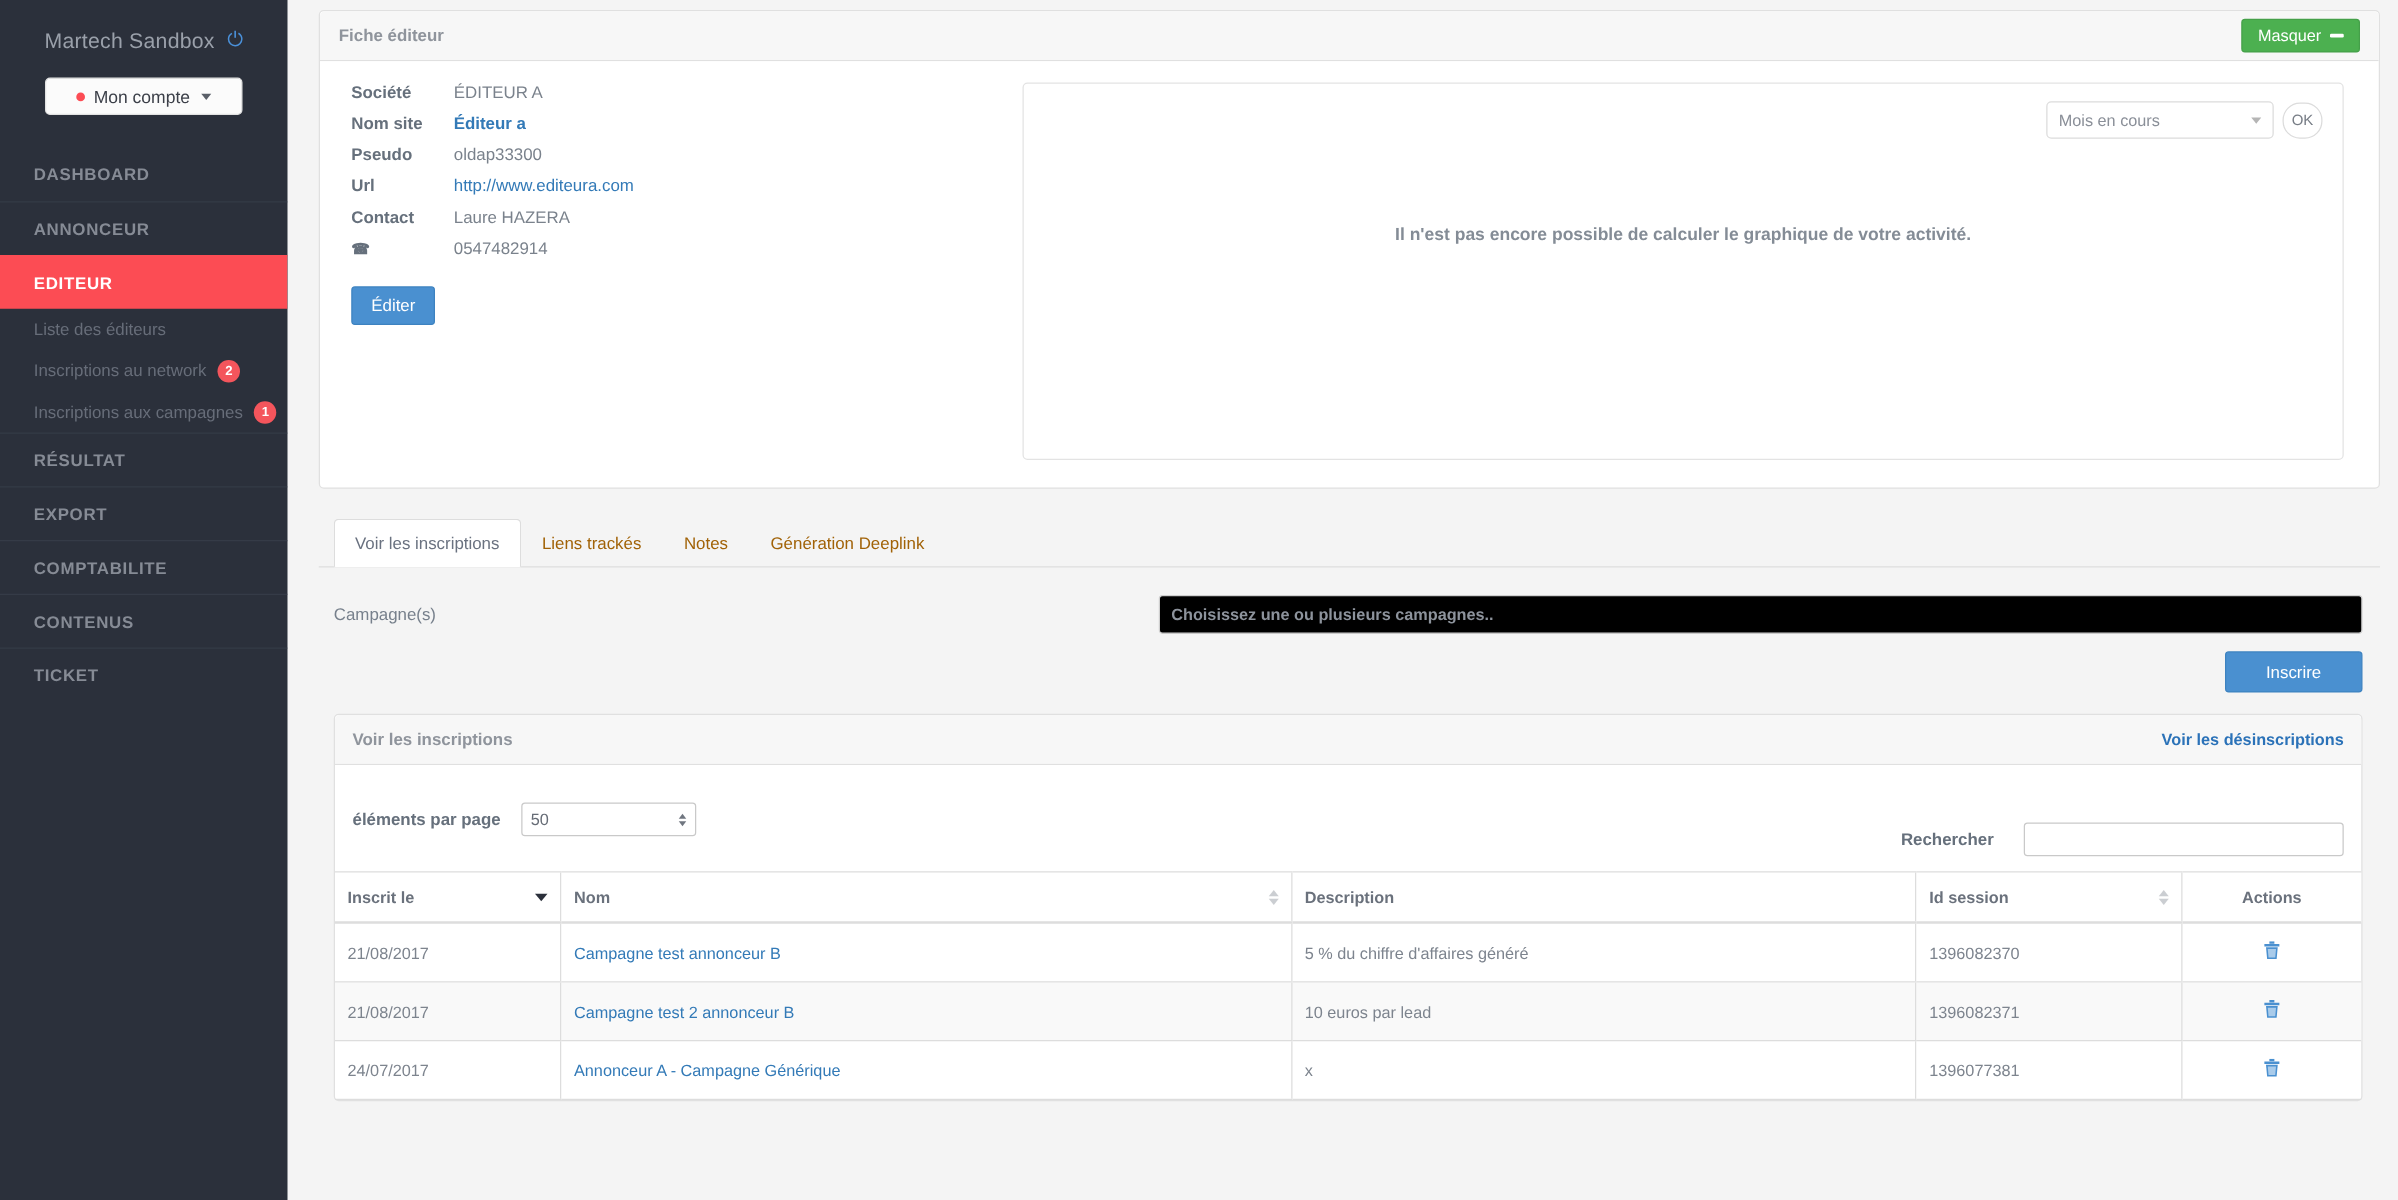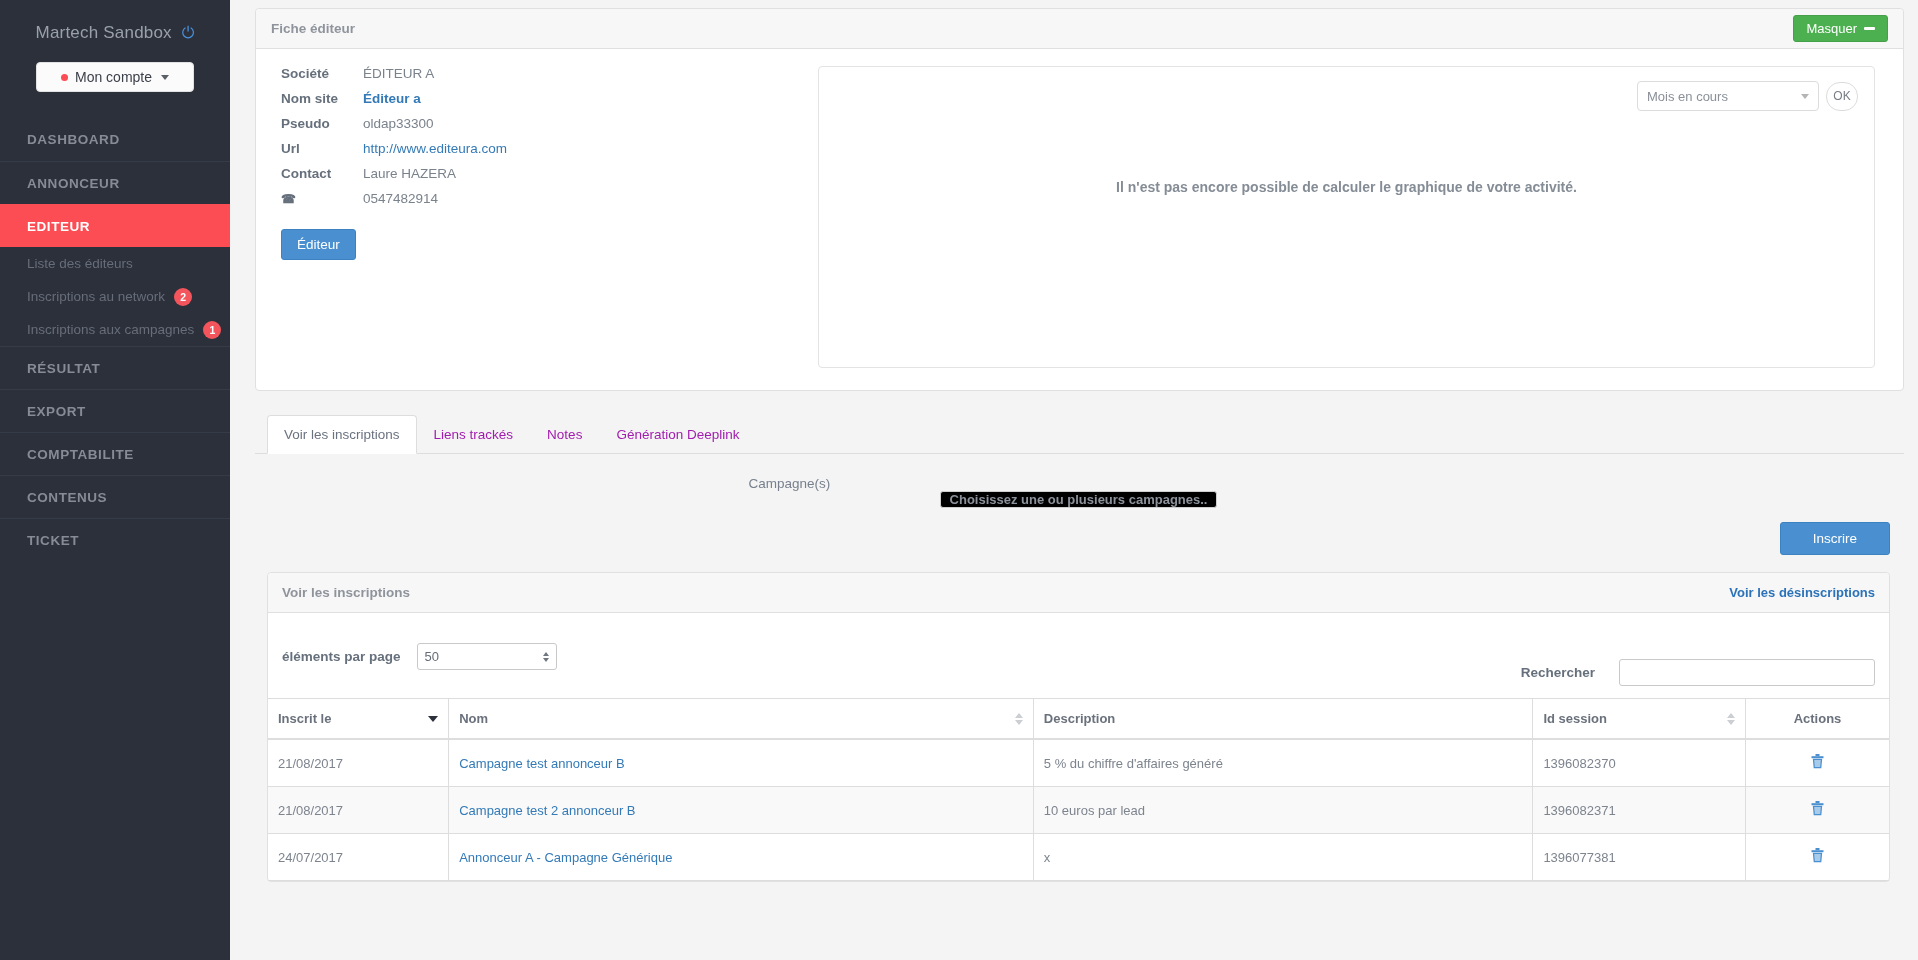--- a/index.html
+++ b/index.html
@@ -188,35 +188,35 @@
 
   
   .tabs-wrap { margin-top: 24px; }
   .tabs {
     display: flex; align-items: flex-end;
     border-bottom: 1px solid #dddddd;
     padding-left: 12px;
   }
   .tab {
     font-size: 13.5px;
-    color: #a21caf;
+    color: #a16207;
     padding: 11px 16px;
     cursor: pointer;
     border: 1px solid transparent;
     border-radius: 4px 4px 0 0;
     margin-bottom: -1px;
   }
   .tab.active {
     color: #6a7280;
     background: #fff;
     border-color: #dddddd #dddddd #ffffff #dddddd;
   }
 
   .tab-body { padding: 22px 14px 0 12px; }
-  .campaign-row { display: flex; align-items: center; flex-direction: column; }
+  .campaign-row { display: flex; align-items: center; }
   .campaign-label { font-size: 13.5px; color: #77808c; width: 660px; }
   .campaign-input {
     flex: 1;
     height: 31px;
     border: 1px solid #cfcfcf;
     border-radius: 3px;
     background: #000000;
     display: flex; align-items: center;
     padding: 0 9px;
     font-size: 13px; color: #8d939c; font-weight: bold;
@@ -421,21 +421,21 @@
           <span class="info-value link">http://www.editeura.com</span>
         </div>
         <div class="info-row">
           <span class="info-label">Contact</span>
           <span class="info-value">Laure HAZERA</span>
         </div>
         <div class="info-row">
           <span class="info-label phone-icon">☎</span>
           <span class="info-value">0547482914</span>
         </div>
-        <button class="btn-blue">Éditeur</button>
+        <button class="btn-blue">Éditer</button>
       </div>
 
       <div class="chart-box">
         <div class="chart-ctrl">
           <div class="select-box">
             <span>Mois en cours</span>
             <span class="sel-caret"></span>
           </div>
           <div class="ok-btn">OK</div>
         </div>

